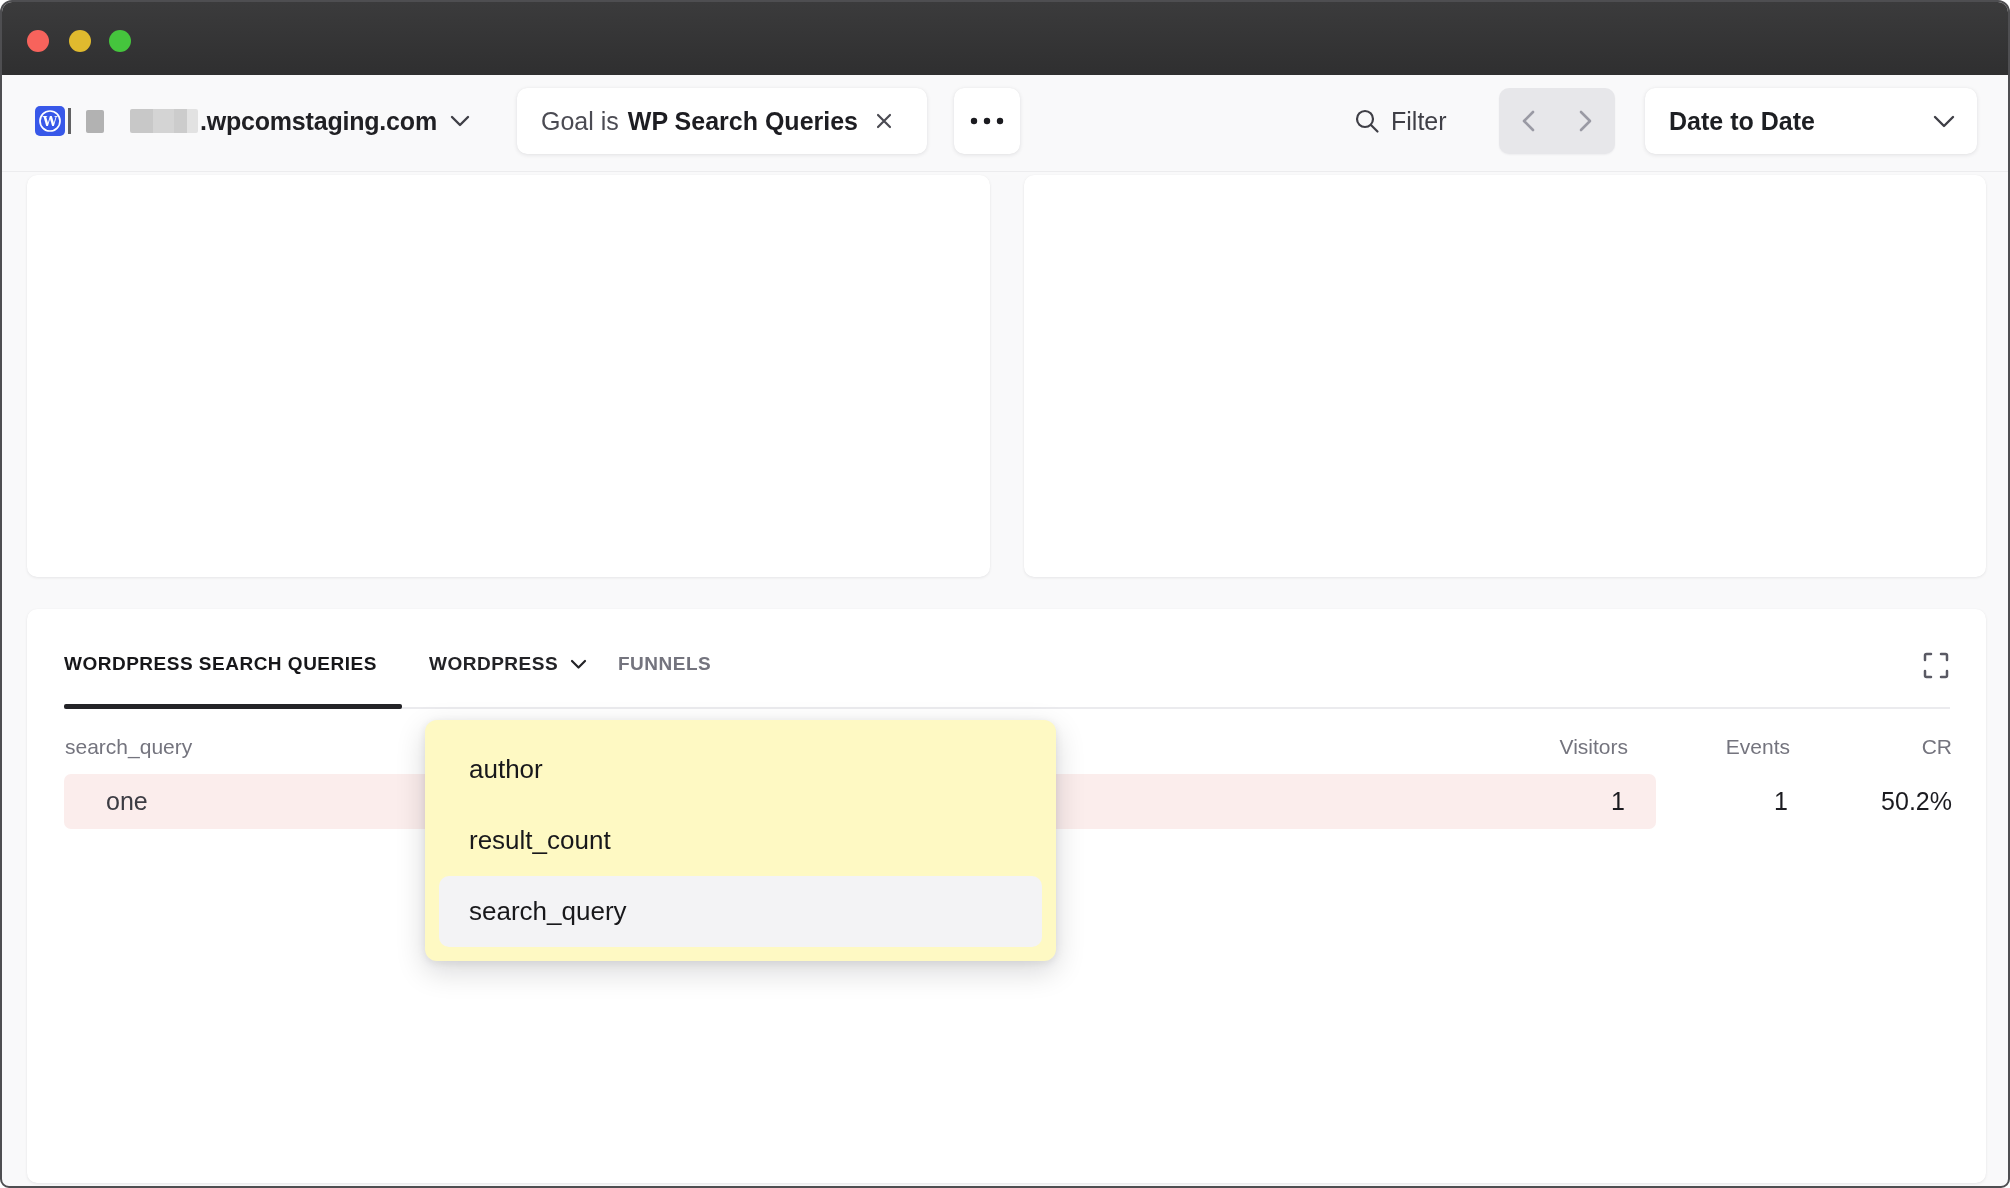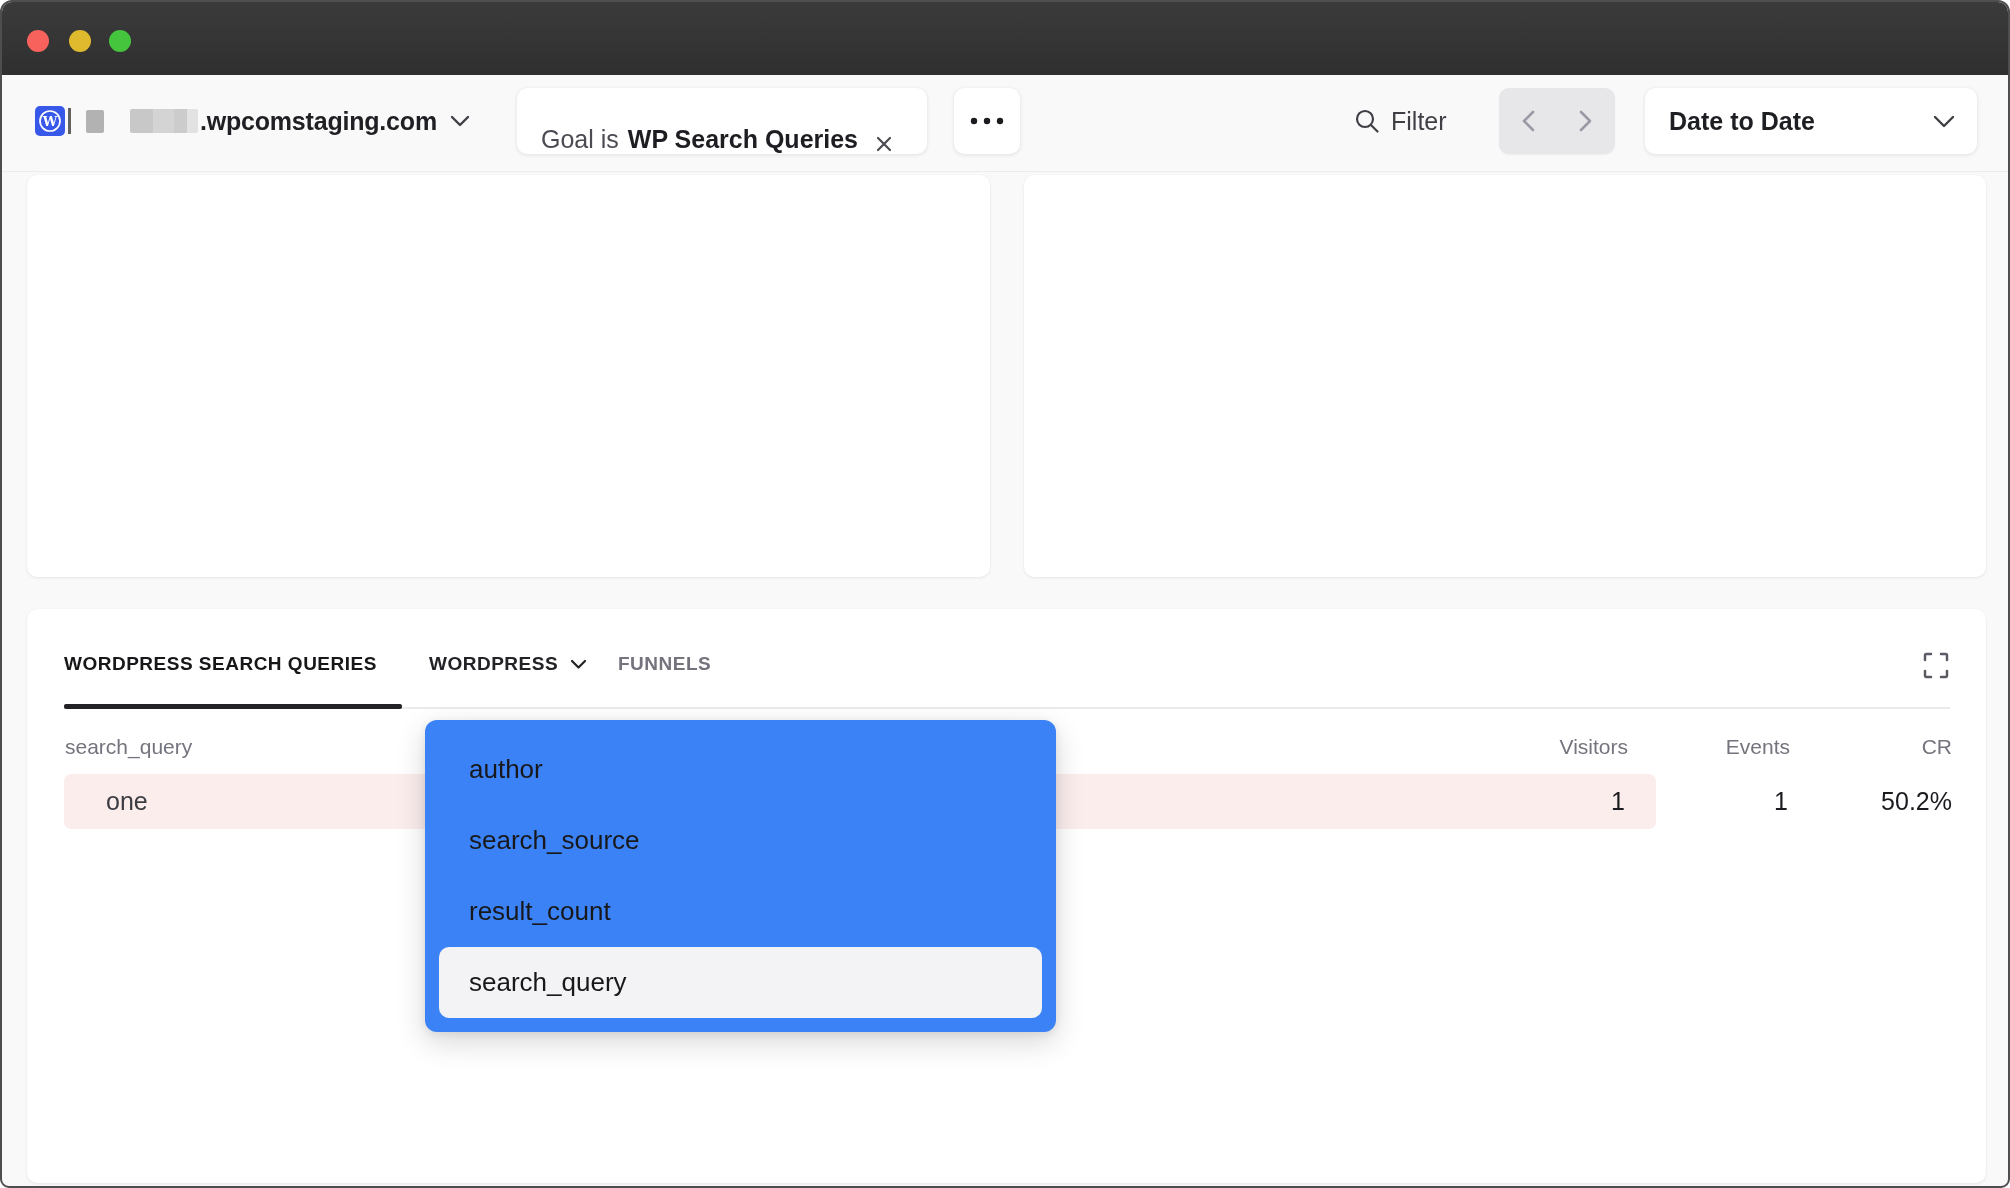--- a/index.html
+++ b/index.html
@@ -25,21 +25,21 @@
               display:flex; align-items:center; justify-content:center; }
   .redact-sliver { width:3px; height:26px; background:#626264; margin-left:3px; }
   .redact-block  { width:18px; height:23px; background:#b2b2b2; border-radius:2px; margin-left:15px; }
   .redact-bar    { width:68px; height:24px; border-radius:2px; margin-left:26px;
                    background:linear-gradient(90deg,#c8c8c8 0 34%,#d4d4d4 34% 64%,#cccccc 64% 84%,#e2e2e2 84% 100%); }
   .site-domain { font-size:25px; font-weight:bold; color:#202024; margin-left:2px; letter-spacing:-0.2px; }
   .site-selector .chev { margin-left:13px; }
 
   .chip { left:515px; width:410px; background:#fff; border-radius:10px;
           box-shadow:0 1px 4px rgba(20,20,30,.10), 0 0 1px rgba(20,20,30,.06);
-          padding:0 24px; font-size:25px; color:#4b4b53; white-space:nowrap; cursor:pointer;align-items:flex-end; }
+          padding:0 24px; font-size:25px; color:#4b4b53; white-space:nowrap; cursor:pointer; }
   .chip b { color:#1d1d22; margin-left:9px; }
   .chip .x-btn { margin-left:16px; display:flex; align-items:center; cursor:pointer; }
 
   .more-btn { left:952px; width:66px; background:#fff; border-radius:10px; justify-content:center;
               box-shadow:0 1px 4px rgba(20,20,30,.10), 0 0 1px rgba(20,20,30,.06); cursor:pointer; }
 
   .filter-btn { left:1352px; cursor:pointer; }
   .filter-label { font-size:25px; color:#3f3f46; margin-left:11px; }
 
   .nav-pill { left:1497px; width:116px; background:#e7e7ea; border-radius:10px;
@@ -81,21 +81,21 @@
 
   .row-bar { position:absolute; left:37px; top:165px; height:55px; background:#fbedec;
              border-radius:7px; display:flex; align-items:center; padding-left:42px; cursor:pointer; }
   .row-name { font-size:25px; color:#3c3c43; }
   .val { position:absolute; top:165px; height:55px; line-height:55px; font-size:25px; color:#1b1b20; }
   .val-visitors { right:361px; }
   .val-events   { right:198px; }
   .val-cr       { right:34px; }
 
   
-  .dropdown { position:absolute; left:398px; top:111px; width:631px; background:#3b82f6;
+  .dropdown { position:absolute; left:398px; top:111px; width:631px; background:#fef9c3;
               border-radius:12px; padding:14px 0;
               box-shadow:0 10px 30px rgba(10,10,20,.16), 0 2px 8px rgba(10,10,20,.08); z-index:5; }
   .dd-item { height:71px; margin:0 14px; border-radius:10px; display:flex; align-items:center;
              padding-left:30px; font-size:26px; color:#18181b; cursor:pointer; }
   .dd-item.selected { background:#f3f3f5; }
 
   svg { display:block; }
 </style>
 </head>
 <body>
@@ -217,19 +217,18 @@
 
     <div class="row-bar" style="width:1592px">
       <span class="row-name">one</span>
     </div>
     <div class="val val-visitors">1</div>
     <div class="val val-events">1</div>
     <div class="val val-cr">50.2%</div>
 
     <div class="dropdown">
       <div class="dd-item">author</div>
-      <div class="dd-item">search_source</div>
       <div class="dd-item">result_count</div>
       <div class="dd-item selected">search_query</div>
     </div>
 
   </div>
 </div>
 
 </body></html>

